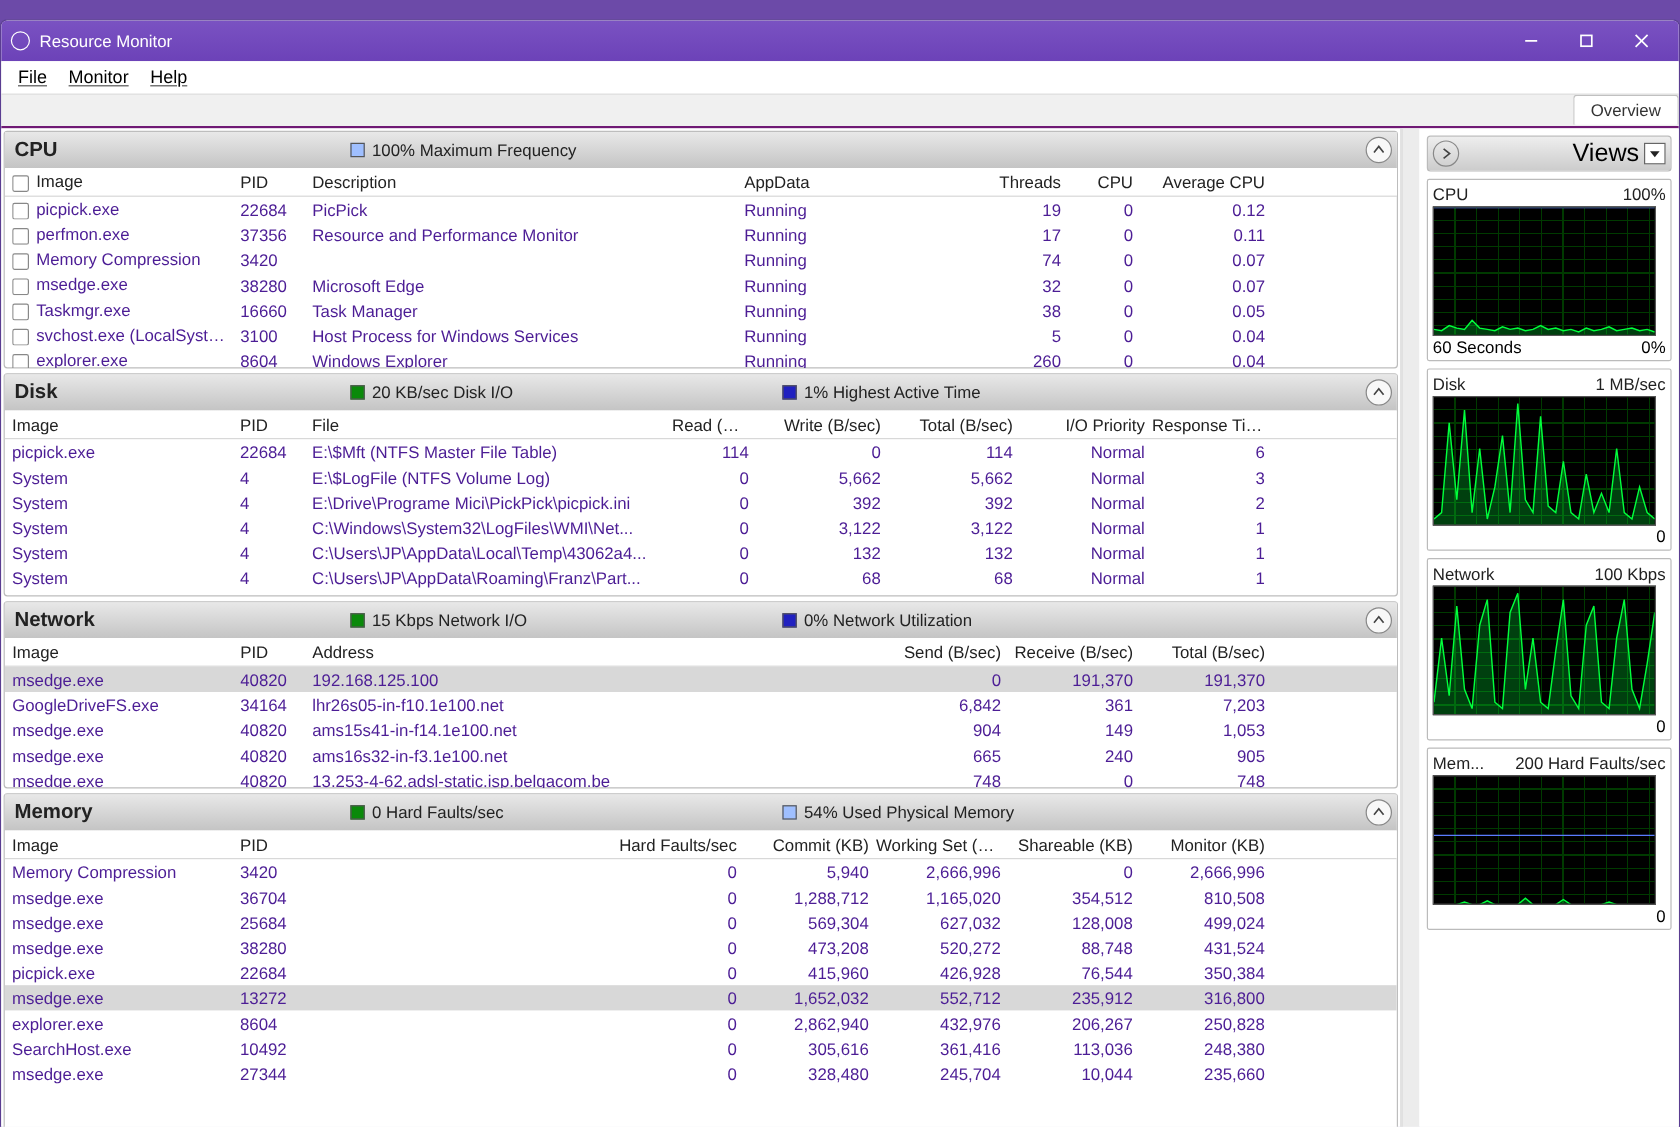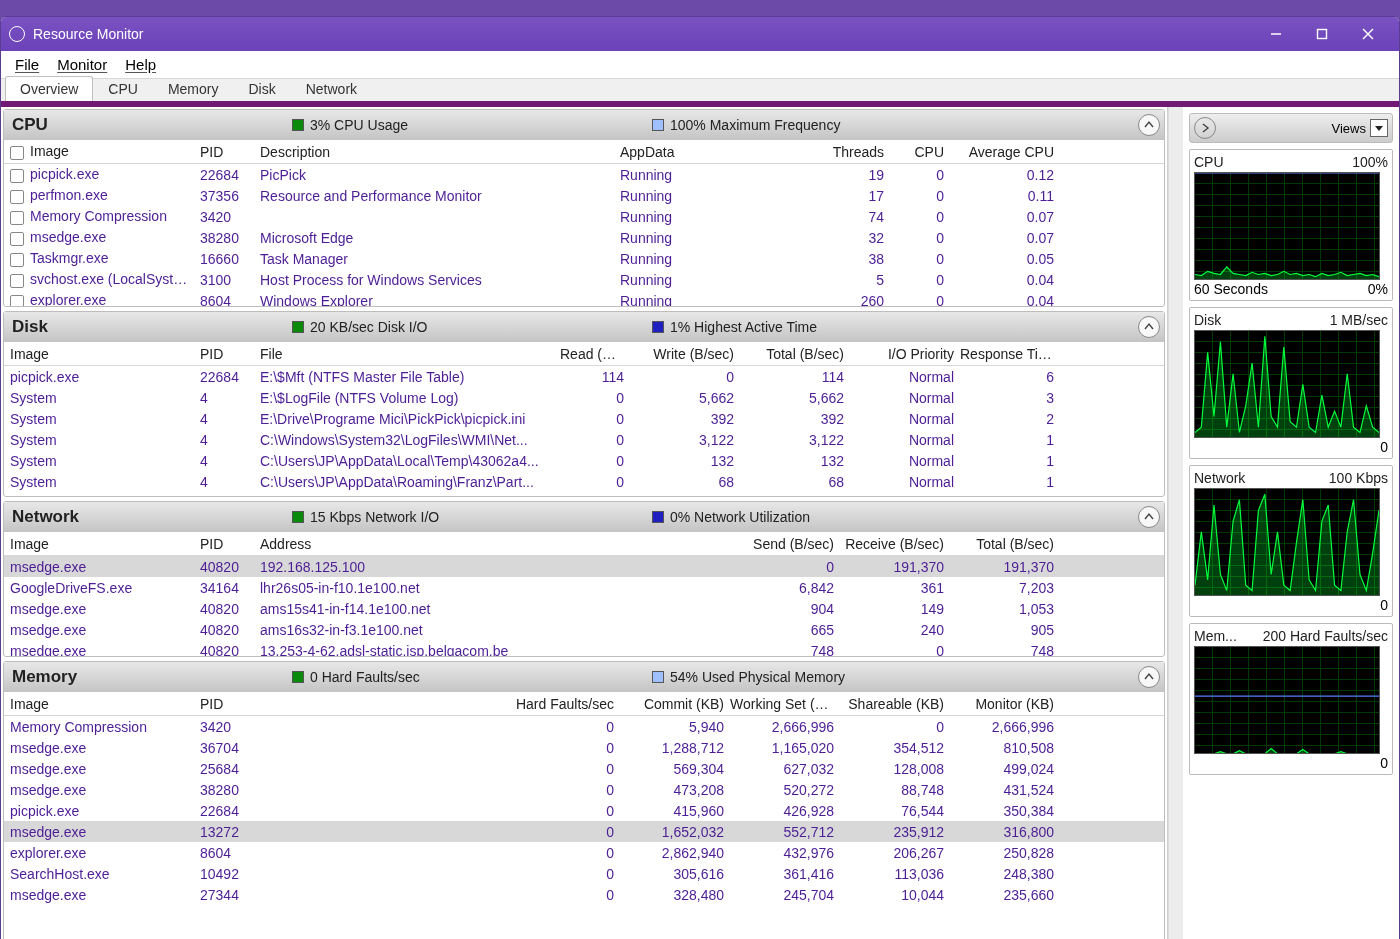--- a/index.html
+++ b/index.html
@@ -6,21 +6,21 @@
 html, body { width: 1400px; height: 939px; overflow: hidden; background:#6c4aa8; }
 .window { width: 1400px; height: 939px; background:#f4f4f4; display:flex; flex-direction:column; border:1px solid #5a3d91; border-radius:6px; overflow:hidden;margin-top:16px;}
 .titlebar { height: 34px; background: linear-gradient(#7a52c2,#6c42b8); display:flex; align-items:center; color:#fff; padding:0 8px; font-size:14px; }
 .titlebar .icon { width:16px; height:16px; border:1.5px solid #fff; border-radius:50%; margin-right:8px; position:relative;}
 .titlebar .spacer { flex:1; }
 .titlebar .winbtn { width:46px; height:34px; display:flex; align-items:center; justify-content:center; color:#fff; font-size:12px;}
 .winbtn svg { stroke:#fff; }
 .menubar { height:28px; background:#fff; border-bottom:1px solid #d8d8d8; display:flex; align-items:center; padding:0 6px; gap:2px; font-size:15px;}
 .menubar .menuitem { padding:2px 8px; }
 .menubar .menuitem span { text-decoration:underline; text-decoration-color:#555; text-underline-offset:2px;}
-.tabs { height:28px; background:#f0f0f0; display:flex; align-items:flex-end; padding-left:4px; font-size:14px; border-bottom:6px solid #701a75;}
+.tabs { height:28px; background:#f0f0f0; display:flex; align-items:flex-end; padding-left:4px; font-size:14px; border-bottom:2px solid #701a75;flex-direction:column;}
 .tab { padding:4px 14px; border:1px solid transparent; border-bottom:none; color:#333; }
 .tab.active { background:#fff; border-color:#c0c0c0; border-top-left-radius:3px; border-top-right-radius:3px;}
 .content { flex:1; display:flex; overflow:hidden; background:#fff;}
 .main { flex:1; display:flex; flex-direction:column; overflow:auto; border-right:1px solid #d0d0d0;}
 .panel { border:1px solid #bdbdbd; margin:2px; border-radius:3px; display:flex; flex-direction:column; background:#fff; }
 .panelhead { height:30px; background:linear-gradient(#e8e8e8,#c4c4c4); display:flex; align-items:center; padding:0 8px; font-size:15px; color:#222; position:relative;}
 .panelhead .title { font-weight:600; width:280px; font-size:17px;}
 .panelmetric { display:flex; align-items:center; gap:6px; font-size:14px; color:#222; width:360px;}
 .swatch { width:12px; height:12px; border:1px solid #555; }
 .panelhead .collapse { position:absolute; right:4px; top:4px; width:22px; height:22px; border:1px solid #888; border-radius:11px; background:#f8f8f8; display:flex; align-items:center; justify-content:center;}
@@ -32,21 +32,21 @@
 .thead > div, .trow > div { overflow:hidden; text-overflow:ellipsis; padding-right:6px;}
 .num { text-align:right; padding-right:10px;}
 .chk { width:14px; height:14px; border:1px solid #888; border-radius:2px; display:inline-block; margin-right:6px; vertical-align:middle;}
 .cpu-grid { grid-template-columns: 190px 60px 360px 160px 110px 60px 110px;}
 .disk-grid{ grid-template-columns: 190px 60px 300px 70px 110px 110px 110px 100px;}
 .net-grid { grid-template-columns: 190px 60px 320px 260px 110px 110px;}
 .mem-grid { grid-template-columns: 190px 60px 360px 110px 110px 110px 110px;}
 .sidepanel { width:216px; padding:6px; background:#fff; overflow:hidden;}
 .side-top { height:30px; border:1px solid #bbb; background:linear-gradient(#eee,#ccc); border-radius:3px; display:flex; align-items:center; justify-content:space-between; padding:0 4px; margin-bottom:6px;}
 .side-top .expbtn { width:22px; height:22px; border:1px solid #888; border-radius:11px; display:flex; align-items:center; justify-content:center;}
-.side-top .views { display:flex; align-items:center; gap:4px; font-size:13px;}
+.side-top .views { display:flex; align-items:center; gap:4px; font-size:21px;}
 .side-top .drop { width:18px; height:18px; border:1px solid #666; background:#fff; display:flex; align-items:center; justify-content:center;}
 .chartbox { border:1px solid #bbb; border-radius:2px; margin-bottom:6px; padding:2px 4px 2px 4px;}
 .charthead { display:flex; justify-content:space-between; font-size:14px; color:#222; padding:2px 0;}
 .chartcanvas { width:186px; height:108px; background:#000; border:1px solid #555; position:relative; overflow:hidden;}
 .gridlines { position:absolute; inset:0; background:
   repeating-linear-gradient(to right, transparent 0 17px, #003a00 17px 18px),
   repeating-linear-gradient(to bottom, transparent 0 10px, #003a00 10px 11px);
 }
 .chartfoot { display:flex; justify-content:space-between; font-size:14px; padding:1px 0;}
 .scrollbar-stub { width:15px; background:#ececec; border-left:1px solid #ddd;}
@@ -98,24 +98,20 @@
   </div>
 
   <div class="content">
     <div class="mainwrap">
     <div class="main">
 
       <div class="panel" style="height:198px">
         <div class="panelhead">
           <div class="title">CPU</div>
           <div class="panelmetric">
-                <span class="swatch" style="background:#0a8a0a"></span>
-                <span>3% CPU Usage</span>
-              </div>
-          <div class="panelmetric">
                 <span class="swatch" style="background:#9fbfff"></span>
                 <span>100% Maximum Frequency</span>
               </div>
           <div class="collapse">
                 <svg width="10" height="10">
                   <polyline points="1,7 5,2 9,7" fill="none" stroke="#444" stroke-width="1.4"></polyline>
                 </svg>
               </div>
         </div>
         <div class="table">

